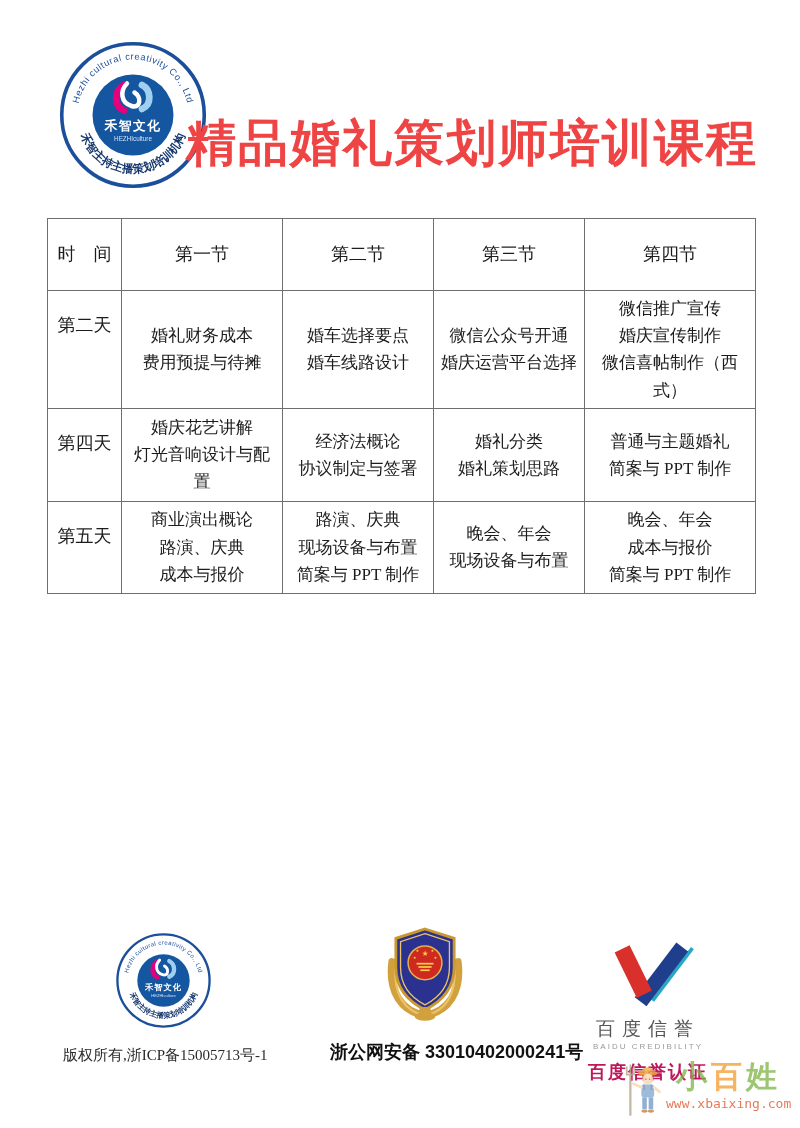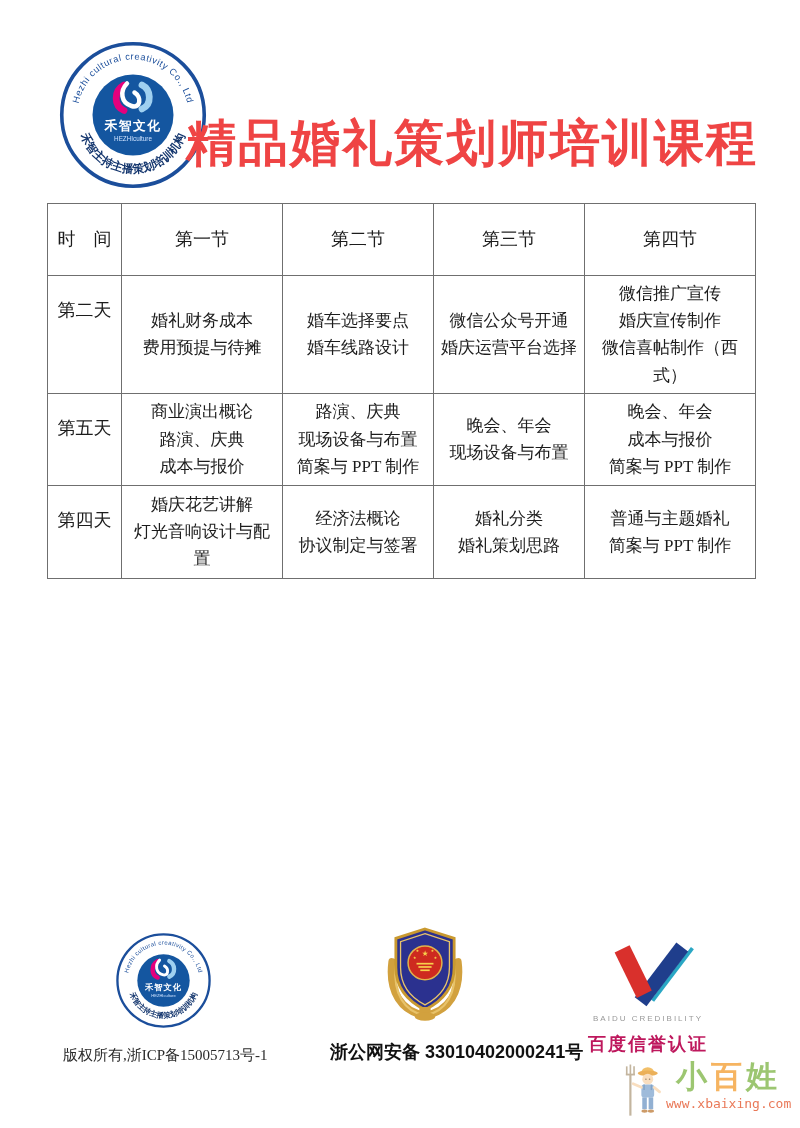--- a/index.html
+++ b/index.html
@@ -10,21 +10,21 @@
   
   .brand-logo{position:absolute;}
   .brand-logo.hdr{left:58px;top:40px;width:150px;height:150px;}
   .page-title{
     position:absolute;left:186px;top:76px;width:575px;
     font-size:50px;font-weight:bold;letter-spacing:2px;color:#ef4444;
     white-space:nowrap;
   }
   
   table.course{
-    position:absolute;left:47px;top:203px;width:708px;
+    position:absolute;left:47px;top:218px;width:708px;
     border-collapse:collapse;table-layout:fixed;
   }
   table.course td,table.course th{
     border:1px solid #6f6f6f;text-align:center;vertical-align:middle;
     font-size:17px;line-height:1.6;font-weight:normal;color:#1c1c1c;
     white-space:pre-line;padding:4px 5px;
   }
   table.course th{font-size:18px;}
   table.course td.day{
     vertical-align:top;padding-top:20px;font-size:18px;
@@ -108,43 +108,43 @@
     <td>婚礼财务成本
 费用预提与待摊</td>
     <td>婚车选择要点
 婚车线路设计</td>
     <td>微信公众号开通
 婚庆运营平台选择</td>
     <td>微信推广宣传
 婚庆宣传制作
 微信喜帖制作（西式）</td>
   </tr>
+  <tr style="height:93px">
+    <td class="day">第四天</td>
+    <td>婚庆花艺讲解
+灯光音响设计与配置</td>
+    <td>经济法概论
+协议制定与签署</td>
+    <td>婚礼分类
+婚礼策划思路</td>
+    <td>普通与主题婚礼
+简案与 PPT 制作</td>
+  </tr>
   <tr style="height:92px">
     <td class="day">第五天</td>
     <td>商业演出概论
 路演、庆典
 成本与报价</td>
     <td>路演、庆典
 现场设备与布置
 简案与 PPT 制作</td>
     <td>晚会、年会
 现场设备与布置</td>
     <td>晚会、年会
 成本与报价
-简案与 PPT 制作</td>
-  </tr>
-  <tr style="height:93px">
-    <td class="day">第四天</td>
-    <td>婚庆花艺讲解
-灯光音响设计与配置</td>
-    <td>经济法概论
-协议制定与签署</td>
-    <td>婚礼分类
-婚礼策划思路</td>
-    <td>普通与主题婚礼
 简案与 PPT 制作</td>
   </tr>
 </tbody>
   </table>
 
 <div class="footer-block fb-left">
   <span class="brand-logo ftr">
     <svg viewBox="0 0 100 100" width="97" height="97">
       <circle cx="50" cy="50" r="47.5" fill="#ffffff" stroke="#1b4e9b" stroke-width="2.4"></circle>
       <defs>
@@ -193,20 +193,21 @@
   </svg>
   <div class="police-caption">浙公网安备 33010402000241号</div>
 </div>
 
 <div class="footer-block fb-right">
   <svg class="baidu-logo" viewBox="0 0 110 80">
     <path d="M103 13 L60 70" stroke="#2aa7c4" stroke-width="4"></path>
     <path d="M92 12 L47 71" stroke="#1f3e8c" stroke-width="16"></path>
     <path d="M27 14 L51 63" stroke="#d9302c" stroke-width="18"></path>
   </svg>
+  <div class="baidu-cn">百度信誉</div>
   <div class="baidu-en">BAIDU CREDIBILITY</div>
   <div class="baidu-caption">百度信誉认证</div>
 </div>
 
 <div class="watermark">
   <div class="wm-row">
     <svg class="wm-figure" viewBox="0 0 46 66">
 
       <line x1="7" y1="15" x2="7" y2="60" stroke="#b9a98f" stroke-width="2.4"></line>
       <line x1="3" y1="15" x2="3" y2="6" stroke="#b9a98f" stroke-width="1.8"></line>

